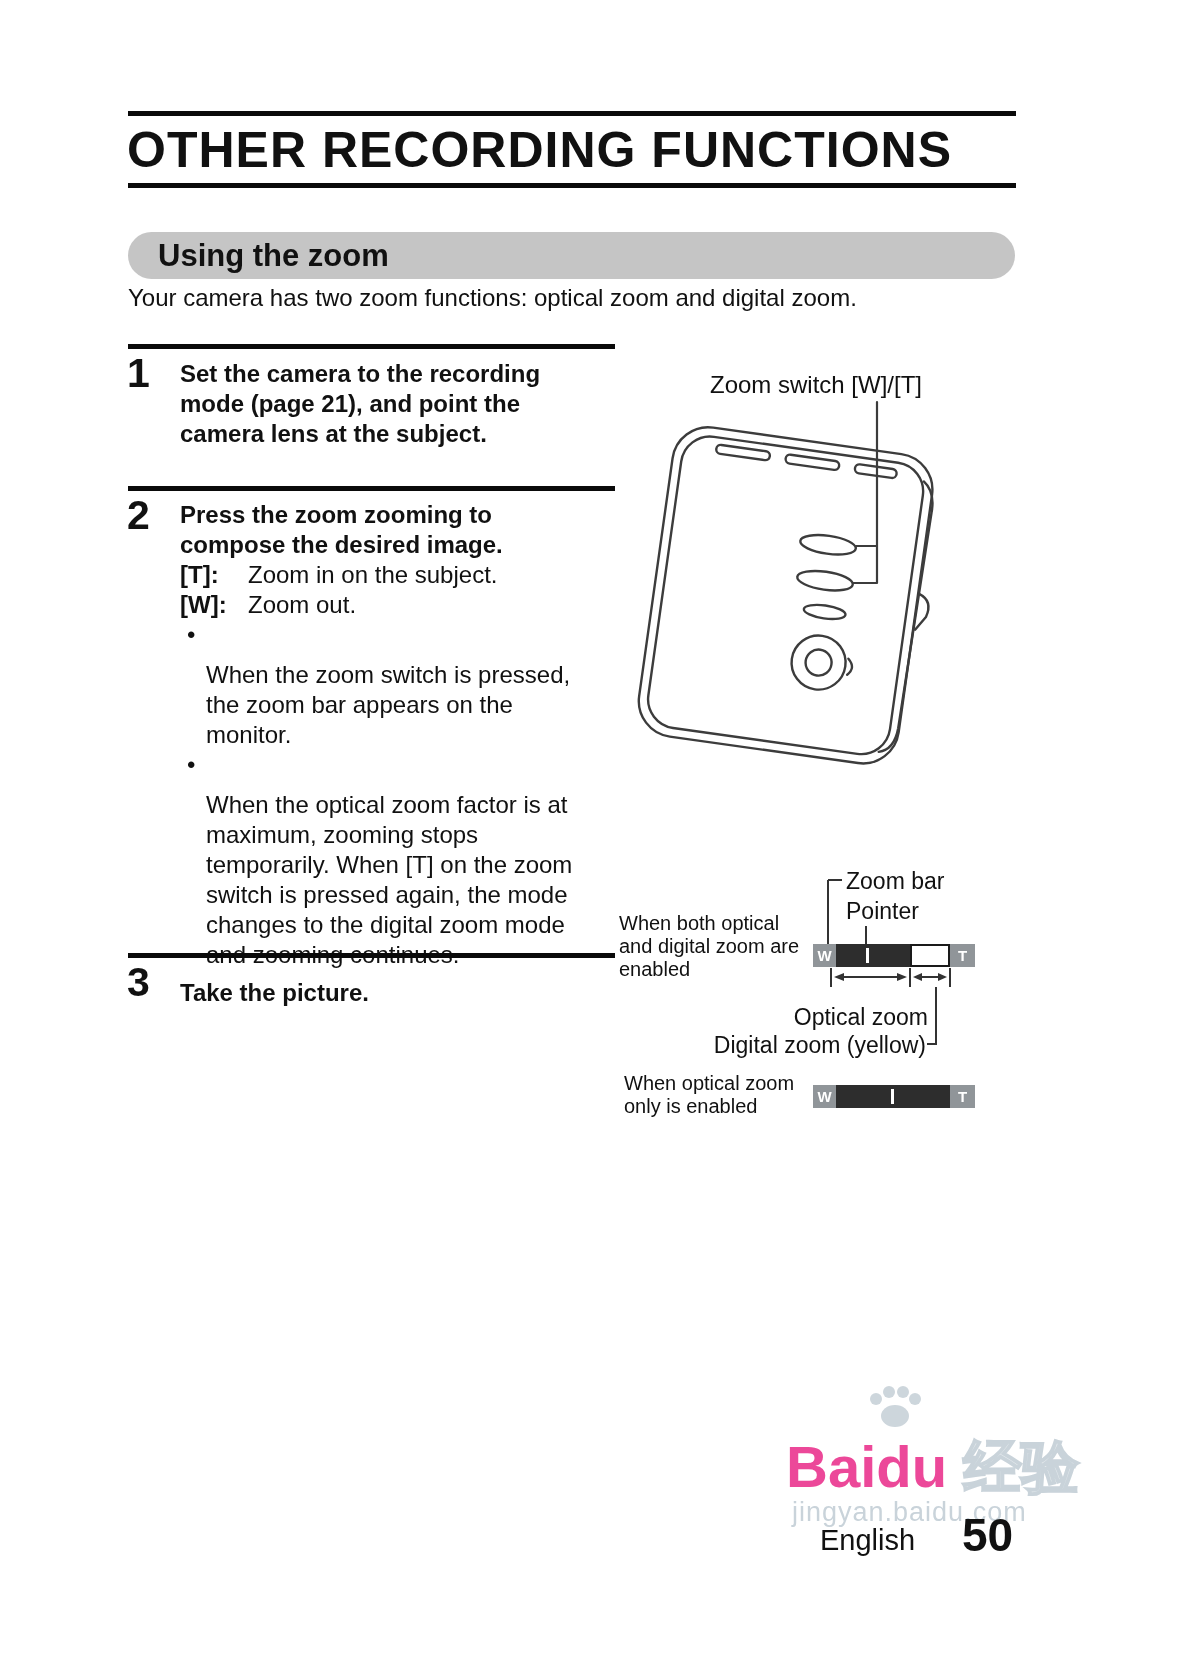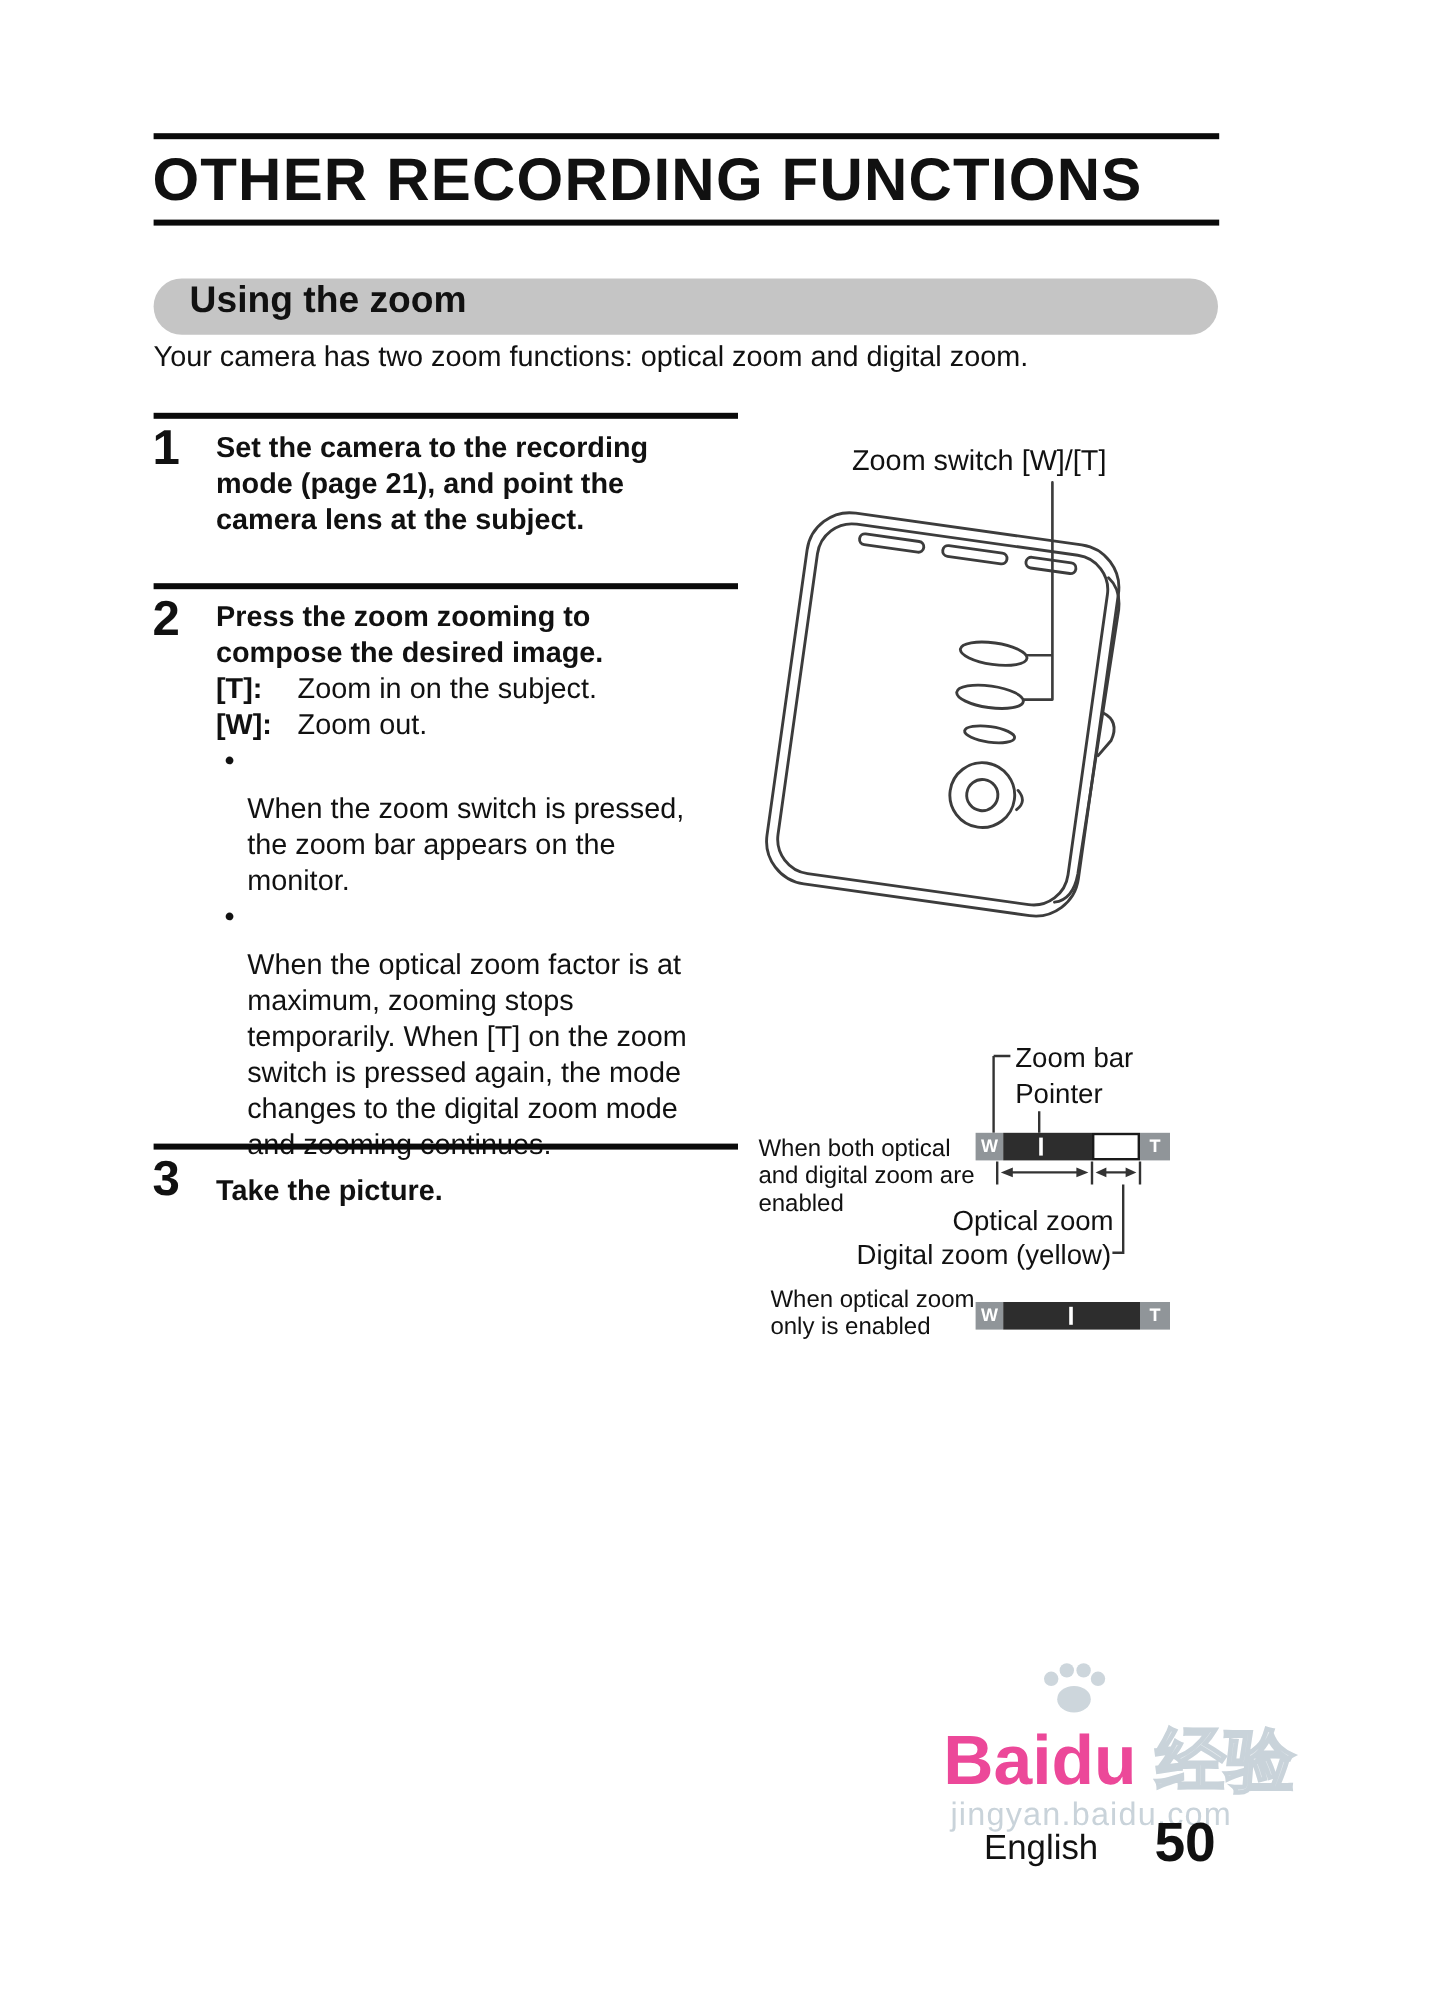--- a/index.html
+++ b/index.html
@@ -16,21 +16,21 @@
   .rule.col  { width:487px; }
 
   .page-title {
     position:absolute; left:127px; top:121px;
     font-size:50px; font-weight:bold; letter-spacing:1px; white-space:nowrap;
   }
 
   .section-pill {
     position:absolute; left:128px; top:232px; width:887px; height:47px;
     background:#c5c5c5; border-radius:24px;
-    display:flex; align-items:flex-start; padding-left:30px;
+    display:flex; align-items:center; padding-left:30px;
   }
   .section-pill span { font-size:31px; font-weight:bold; color:#111; }
 
   .intro { position:absolute; left:128px; top:284px; font-size:24px; white-space:nowrap; }
 
   .step-number { position:absolute; left:127px; font-size:41px; font-weight:bold; }
   .n1 { top:350px; } .n2 { top:492px; } .n3 { top:959px; }
 
   .step-heading {
     position:absolute; left:180px; font-size:24px; font-weight:bold; line-height:30px;
@@ -53,22 +53,22 @@
   .camera-svg { position:absolute; left:630px; top:400px; }
 
   
   .zoom-diagram { position:absolute; left:618px; top:866px; width:470px; height:260px; }
   .zd-label { position:absolute; font-size:23px; white-space:nowrap; }
   .zb-label { left:228px; top:2px; }
   .ptr-label { left:228px; top:32px; }
   .opt-label { left:150px; top:138px; width:160px; text-align:right; }
   .dig-label { left:40px; top:166px; width:268px; text-align:right; }
   .zd-caption { position:absolute; font-size:20px; line-height:23px; }
-  .cap-both { left:14px; top:46px; width:185px;margin-top:34px; }
-  .cap-optonly { left:24px; top:206px; width:195px; }
+  .cap-both { left:1px; top:46px; width:185px; }
+  .cap-optonly { left:6px; top:206px; width:195px; }
   .leaders-svg { position:absolute; left:200px; top:10px; }
   .arrows-svg { position:absolute; left:190px; top:100px; }
 
   .zbar { position:absolute; left:195px; width:163px; height:23px; display:flex; }
   .bar1 { top:78px; } .bar2 { top:219px; }
   .zcap {
     width:23px; flex:none; background:#909599; color:#fff;
     font-size:15px; font-weight:bold; display:flex; align-items:center; justify-content:center;
   }
   .zcap.t { width:25px; }

